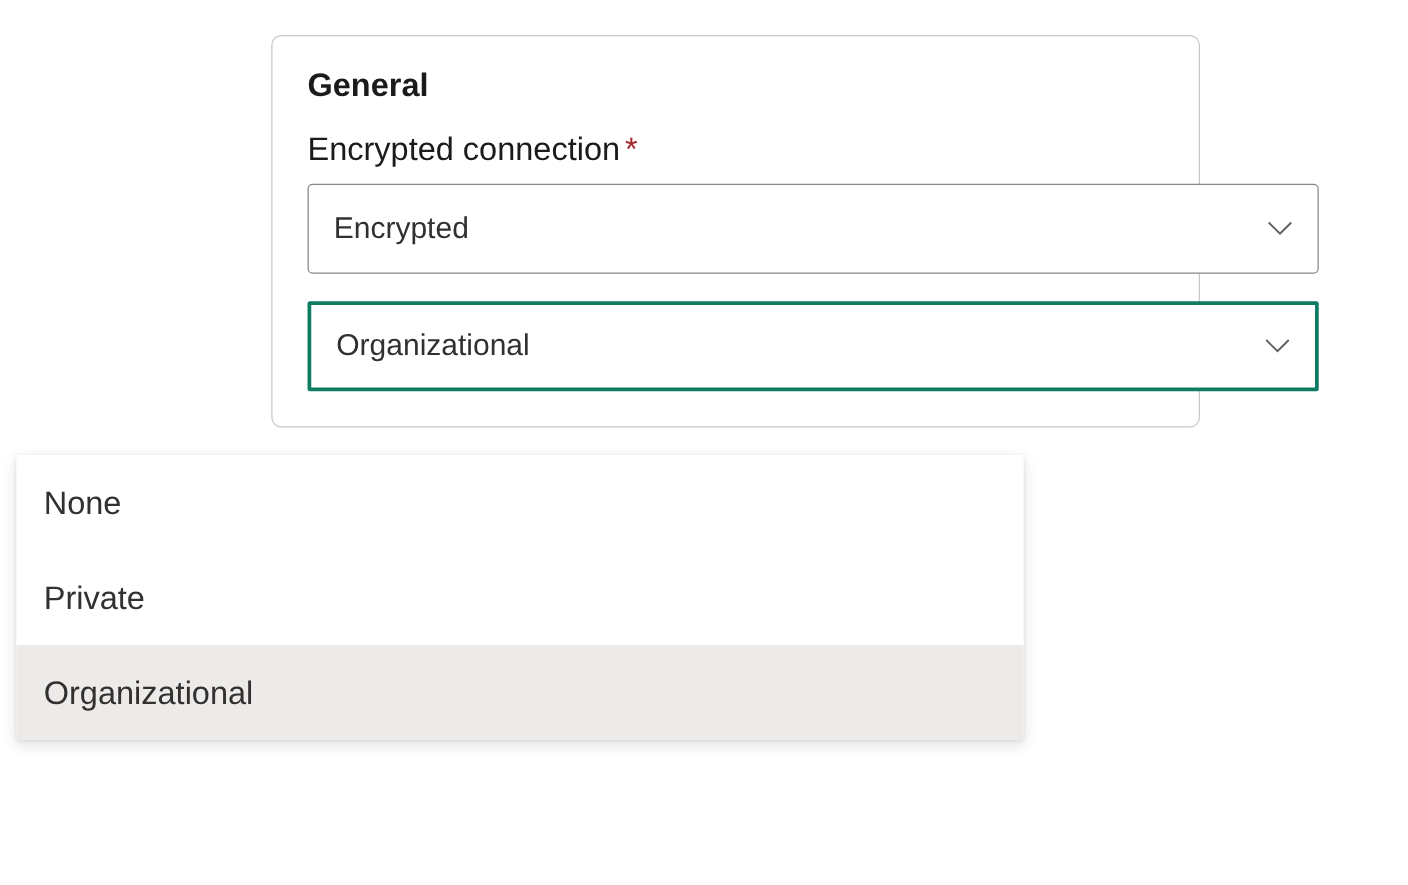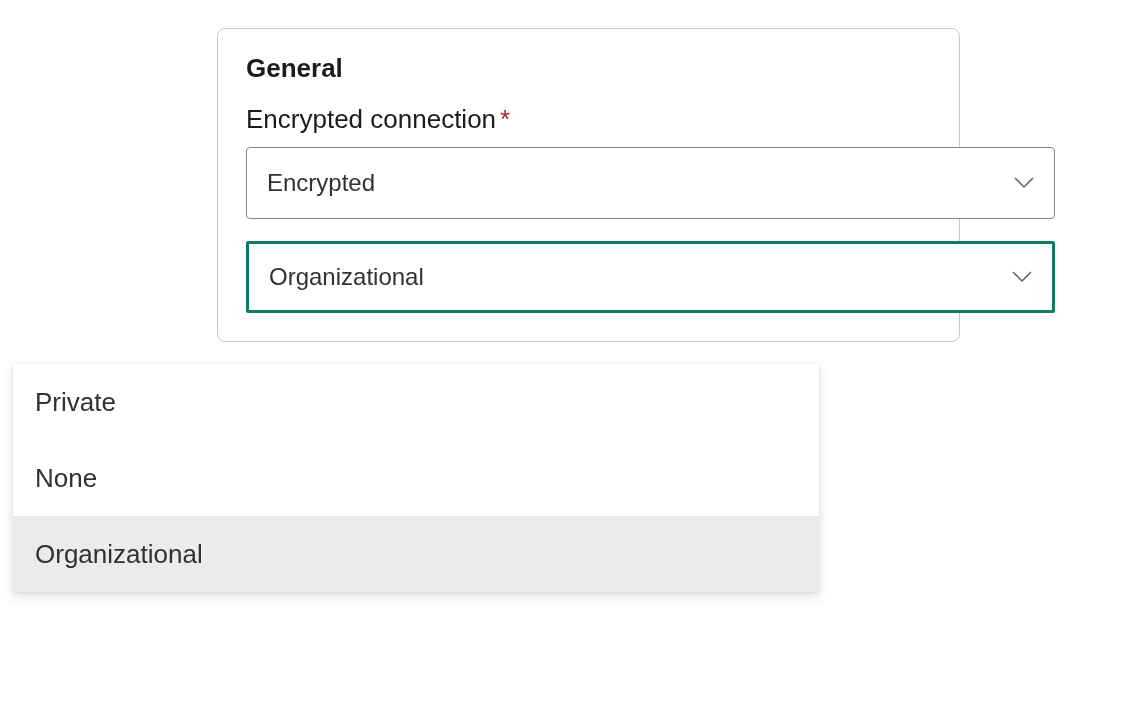--- a/index.html
+++ b/index.html
@@ -107,21 +107,21 @@
     <span class="chevron">
       <svg width="20" height="12" viewBox="0 0 20 12">
           <path d="M1 1 L10 10 L19 1" stroke="#605e5c" stroke-width="1.5" fill="none"></path>
         </svg>
     </span>
   </div>
 </div>
 
 <div class="dropdown-list">
   <div class="dropdown-option">
-    <span>Private</span>
+    <span>None</span>
   </div>
   <div class="dropdown-option">
-    <span>None</span>
+    <span>Private</span>
   </div>
   <div class="dropdown-option selected">
     <span>Organizational</span>
   </div>
 </div>
 
 </body></html>

